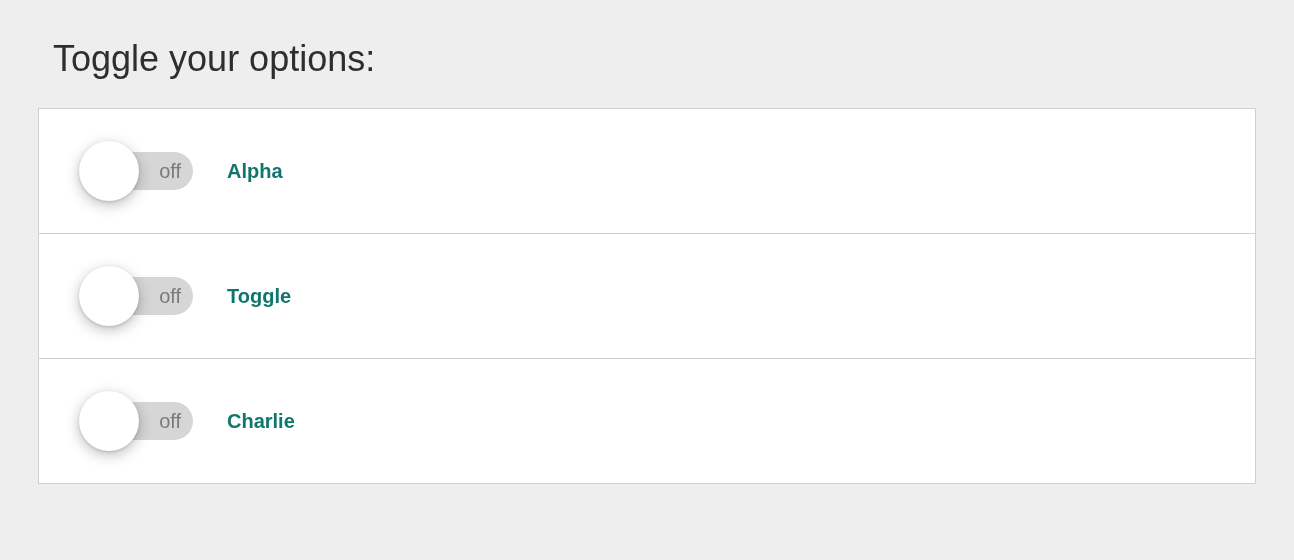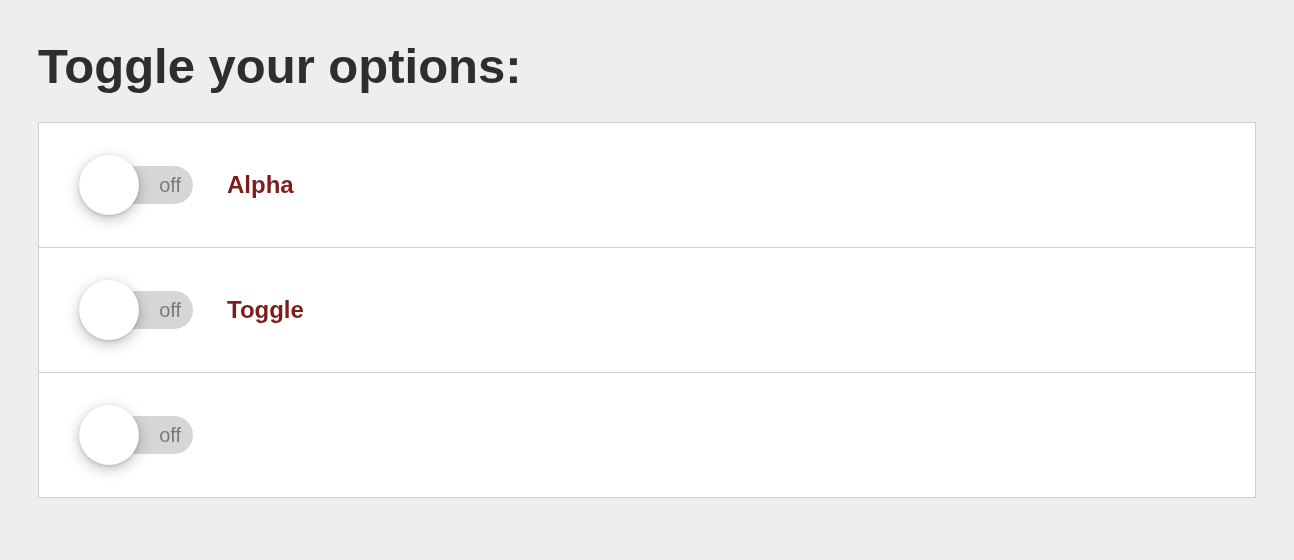--- a/index.html
+++ b/index.html
@@ -7,24 +7,25 @@
       margin: 0;
       padding: 0;
     }
     body {
       font-family: -apple-system, BlinkMacSystemFont, "Segoe UI", Helvetica, Arial, sans-serif;
       background: #eeeeee;
       padding: 38px;
       width: 1294px;
     }
     h1 {
-      font-size: 49px;
-      font-weight: 700;
+      font-size: 36px;
+      font-weight: 400;
       color: #2e2e2e;
       margin-bottom: 28px;
+      margin-left: 15px;
     }
     .options-list {
       border: 1px solid #d0d0d0;
       background: #fff;
     }
     .option-row {
       display: flex;
       align-items: center;
       padding: 32px 40px;
       border-bottom: 1px solid #d0d0d0;
@@ -61,23 +62,23 @@
       position: absolute;
       left: 0;
       top: 0;
       width: 60px;
       height: 60px;
       background: #fff;
       border-radius: 50%;
       box-shadow: 0 4px 14px rgba(0,0,0,0.25), 0 1px 3px rgba(0,0,0,0.15);
     }
     .option-label {
-      font-size: 24px;
+      font-size: 20px;
       font-weight: 700;
-      color: #7f1d1d;
+      color: #0f766e;
       margin-left: 32px;
     }
   </style>
 </head>
 <body>
 
 <h1>Toggle your options:</h1>
 
 <div class="options-list">
 
@@ -101,15 +102,16 @@
     <span class="option-label">Toggle</span>
   </div>
 
   <div class="option-row">
     <div class="toggle">
       <div class="toggle-track">
         <span class="toggle-track-label">off</span>
       </div>
       <div class="toggle-knob"></div>
     </div>
+    <span class="option-label">Charlie</span>
   </div>
 
 </div>
 
 </body></html>

